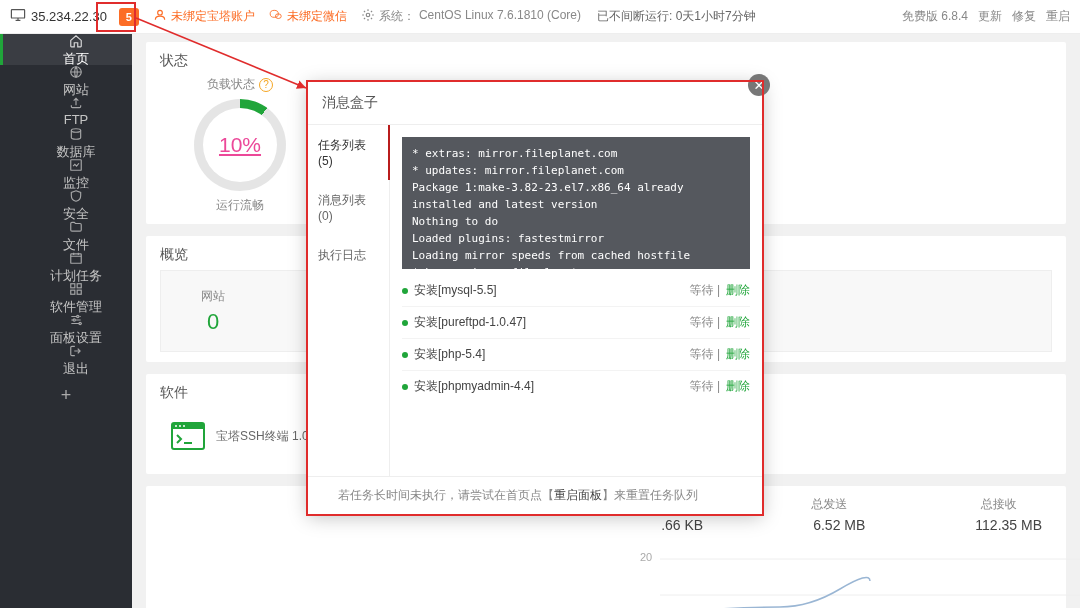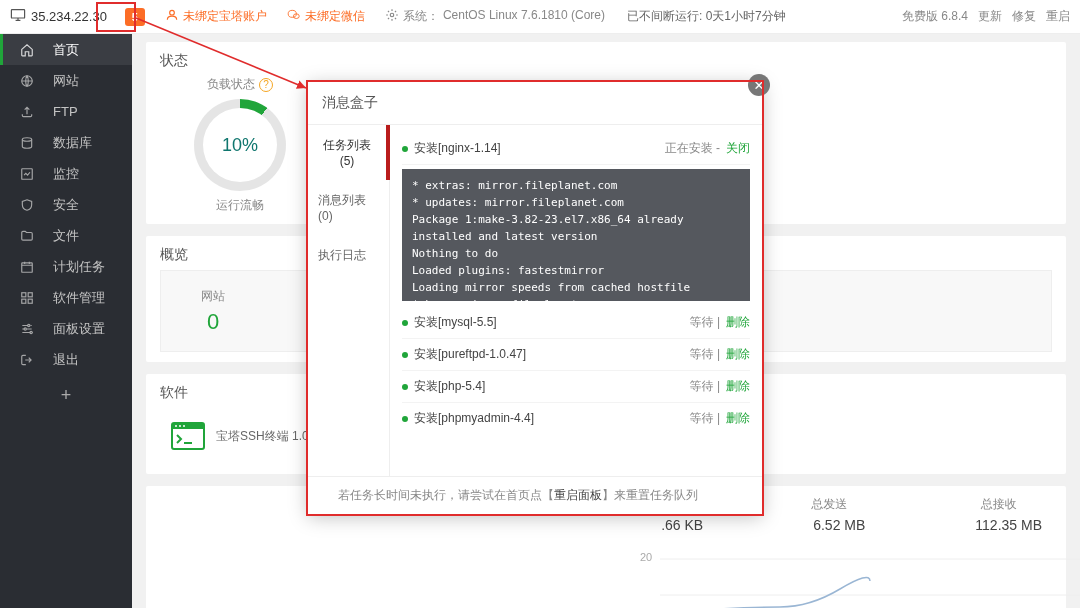--- a/index.html
+++ b/index.html
@@ -1,49 +1,49 @@
 <!DOCTYPE html>
 <html><head>
 <meta charset="utf-8">
 <style>
   * { box-sizing: border-box; margin: 0; padding: 0; }
   body { font-family: "Microsoft YaHei", Arial, sans-serif; font-size: 12px; color: #666; background: #fff; width: 1080px; height: 608px; overflow: hidden; position: relative; }
 
   
-  .topbar { height: 34px; background: #fff; border-bottom: 1px solid #eee; display: flex; align-items: center; padding: 16px 10px; gap: 6px; position: relative; z-index: 5; }
+  .topbar { height: 34px; background: #fff; border-bottom: 1px solid #eee; display: flex; align-items: center; padding: 16px 10px; gap: 0; position: relative; z-index: 5; }
   .ip-host { display: flex; align-items: center; gap: 5px; color: #333; font-size: 13px; }
   .monitor-icon svg { width: 16px; height: 12px; }
   .badge-box { position: relative; margin-left: 12px; }
   .msg-badge { display: inline-flex; align-items: center; justify-content: center; min-width: 20px; height: 18px; padding: 0 4px; background: #fc6d26; color: #fff; border-radius: 3px; font-size: 11px; font-weight: bold; }
   .top-link { display: flex; gap: 4px; color: #fc6d26; font-size: 12px; margin-left: 14px; cursor: pointer; }
   .top-link.gray { color: #888; }
   .top-link svg { width: 14px; height: 14px; }
   .uptime { color: #666; margin-left: 16px; }
   .top-spacer { flex: 1; }
   .top-right { display: flex; align-items: center; gap: 10px; color: #888; }
   .top-right a { color: #888; cursor: pointer; }
 
   
   .sidebar { position: absolute; left: 0; top: 0; width: 132px; height: 608px; background: #2a2d33; color: #c4c4c4; padding-top: 34px; }
-  .side-item { height: 31px; display: flex; align-items: center; gap: 19px; padding-left: 20px; cursor: pointer; font-size: 13px; }
+  .side-item { height: 31px; display: flex; align-items: center; gap: 2px; padding-left: 20px; cursor: pointer; font-size: 13px; flex-direction: column; }
   .side-item.active { background: #3a3d43; color: #fff; border-left: 3px solid #20a53a; padding-left: 17px; }
   .side-icon { width: 14px; height: 14px; display: inline-flex; align-items: center; justify-content: center; opacity: 0.8; }
   .side-icon svg { width: 14px; height: 14px; }
   .side-plus { text-align: center; font-size: 18px; color: #aaa; margin-top: 10px; cursor: pointer; }
 
   
   .main { position: absolute; left: 132px; top: 34px; right: 0; bottom: 0; background: #f1f1f1; overflow: hidden; padding: 8px 14px; }
   .panel { background: #fff; border-radius: 2px; margin-bottom: 12px; padding: 10px 14px; }
   .panel-title { font-size: 14px; color: #555; margin-bottom: 6px; }
   .status-row { display: flex; align-items: center; gap: 30px; }
   .gauge-wrap { display: flex; flex-direction: column; align-items: center; gap: 6px; width: 160px; }
   .gauge-label { color: #888; font-size: 12px; display: flex; align-items: center; gap: 4px; }
   .gauge-label .q { width: 14px; height: 14px; border: 1px solid #f5a623; color: #f5a623; border-radius: 50%; display: inline-flex; align-items: center; justify-content: center; font-size: 10px; }
   .gauge { width: 92px; height: 92px; border-radius: 50%; background: conic-gradient(#20a53a 0 36deg, #e5e5e5 36deg 360deg); display: flex; align-items: center; justify-content: center; }
-  .gauge-inner { width: 74px; height: 74px; background: #fff; border-radius: 50%; display: flex; align-items: center; justify-content: center; color: #0f766e; font-size: 18px; }
+  .gauge-inner { width: 74px; height: 74px; background: #fff; border-radius: 50%; display: flex; align-items: center; justify-content: center; color: #ec4899; font-size: 21px; text-decoration: underline; }
   .gauge-sub { color: #888; }
 
   .overview-box { background: #f8f8f8; border: 1px solid #eee; height: 82px; display: flex; align-items: center; justify-content: flex-start; padding-left: 40px; gap: 150px; }
   .ov-col { text-align: center; color: #888; }
   .ov-col .big { color: #20a53a; font-size: 22px; margin-top: 4px; }
 
   .soft-row { display: flex; gap: 70px; padding: 10px 8px; }
   .soft-item { display: flex; flex-direction: row; align-items: center; gap: 8px; color: #666; cursor: pointer; }
   .soft-item .icon-box { width: 40px; height: 36px; display: flex; align-items: center; justify-content: center; }
   .soft-item .play { color: #20a53a; font-size: 11px; margin-left: 3px; }
@@ -54,21 +54,21 @@
   .chartish { position: relative; height: 80px; margin-top: 6px; }
   .chart-tick { position: absolute; left: 480px; color: #aaa; font-size: 11px; }
 
   
   .modal { position: absolute; left: 308px; top: 82px; width: 454px; height: 432px; background: #fff; box-shadow: 0 3px 18px rgba(0,0,0,.25); z-index: 20; display: flex; flex-direction: column; }
   .modal-header { padding: 12px 14px; font-size: 14px; color: #555; border-bottom: 1px solid #eee; position: relative; }
   .modal-close { position: absolute; right: -8px; top: -8px; width: 22px; height: 22px; background: #777; color: #fff; border-radius: 50%; display: flex; align-items: center; justify-content: center; font-size: 13px; cursor: pointer; }
   .modal-body { flex: 1; display: flex; }
   .modal-side { width: 82px; border-right: 1px solid #eee; }
   .modal-tab { padding: 12px 10px; font-size: 12px; color: #666; cursor: pointer; }
-  .modal-tab.active { color: #333; background: #fff; border-right: 4px solid #b91c1c; margin-right: -1px; font-weight: 500; text-align: center; }
+  .modal-tab.active { color: #333; background: #fff; border-right: 2px solid #b91c1c; margin-right: -1px; font-weight: 500; }
   .modal-content { flex: 1; padding: 8px 12px; overflow: hidden; }
   .task-row { display: flex; align-items: center; justify-content: space-between; padding: 7px 0; border-bottom: 1px solid #f3f3f3; font-size: 12px; }
   .task-row:last-child { border-bottom: none; }
   .task-name { display: flex; align-items: center; gap: 6px; color: #444; }
   .dot { width: 6px; height: 6px; background: #20a53a; border-radius: 50%; }
   .task-status { color: #888; }
   .task-action { color: #20a53a; cursor: pointer; }
   .task-right { display: flex; align-items: center; gap: 6px; }
   .log-box { background: #55585e; color: #fff; font-size: 11px; line-height: 1.55; padding: 8px 10px; margin: 4px 0 6px; max-height: 132px; overflow-y: auto; position: relative; font-family: Consolas, monospace; }
   .log-box::-webkit-scrollbar { width: 8px; }
@@ -331,30 +331,20 @@
     <div class="modal-close">✕</div>
   </div>
   <div class="modal-body">
     <div class="modal-side">
       <div class="modal-tab active">任务列表(5)</div>
       <div class="modal-tab">消息列表(0)</div>
       <div class="modal-tab">执行日志</div>
     </div>
     <div class="modal-content">
       <div id="tasks">
-          <div class="task-row">
-            <div class="task-name">
-              <span class="dot"></span>
-              <span>安装[nginx-1.14]</span>
-            </div>
-            <div class="task-right">
-              <span class="task-status">正在安装 -</span> 
-              <span class="task-action">关闭</span>
-            </div>
-          </div>
           <div class="log-box">
             <div>* extras: mirror.fileplanet.com</div>
             <div>* updates: mirror.fileplanet.com</div>
             <div>Package 1:make-3.82-23.el7.x86_64 already installed and latest version</div>
             <div>Nothing to do</div>
             <div>Loaded plugins: fastestmirror</div>
             <div>Loading mirror speeds from cached hostfile</div>
             <div>* base: mirror.fileplanet.com</div>
           </div>
           <div class="task-row">

